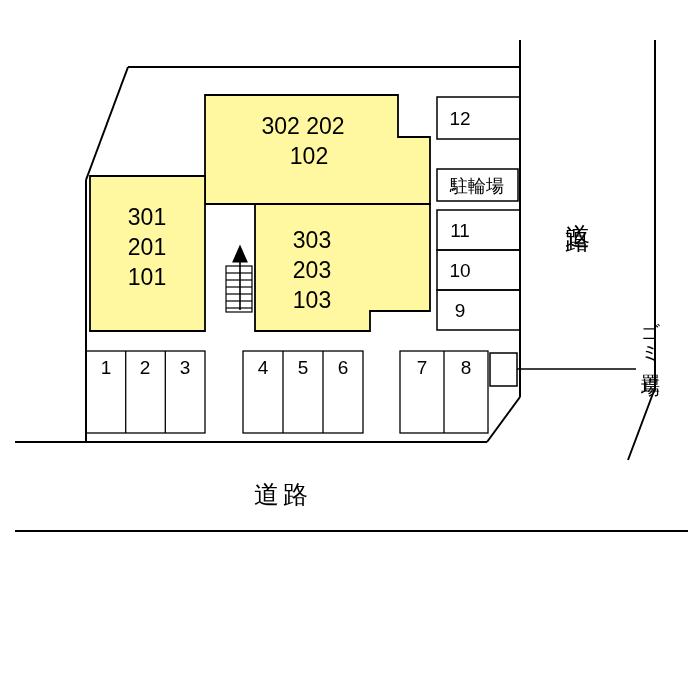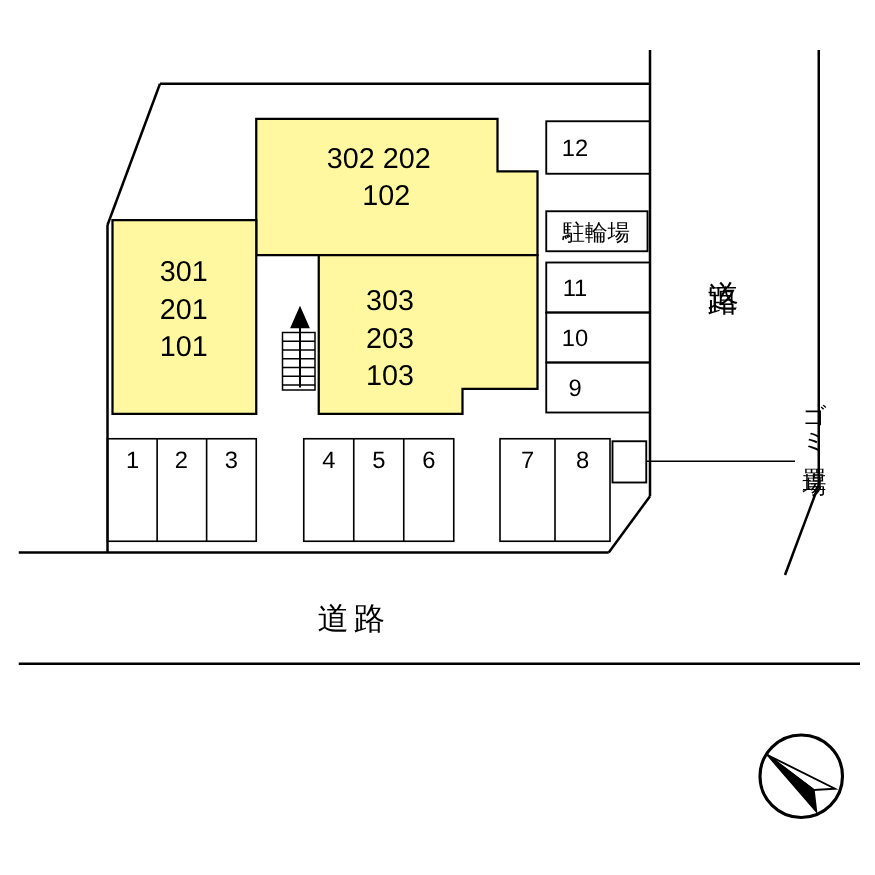--- a/index.html
+++ b/index.html
@@ -1,18 +1,18 @@
 <!DOCTYPE html>
 <html><head>
 <meta charset="utf-8">
 <style>
   html,body{margin:0;padding:0;background:#ffffff;}
   .canvas{
     position:relative;
-    width:700px;height:700px;
+    width:700px;height:532px;
     background:#ffffff;
     font-family:"Liberation Sans","DejaVu Sans",sans-serif;
     overflow:hidden;
   }
   svg{position:absolute;left:0;top:0;}
   svg text{
     font-family:"Liberation Sans","DejaVu Sans",sans-serif;
     fill:#000000;
   }
   .room{font-size:23px;}

